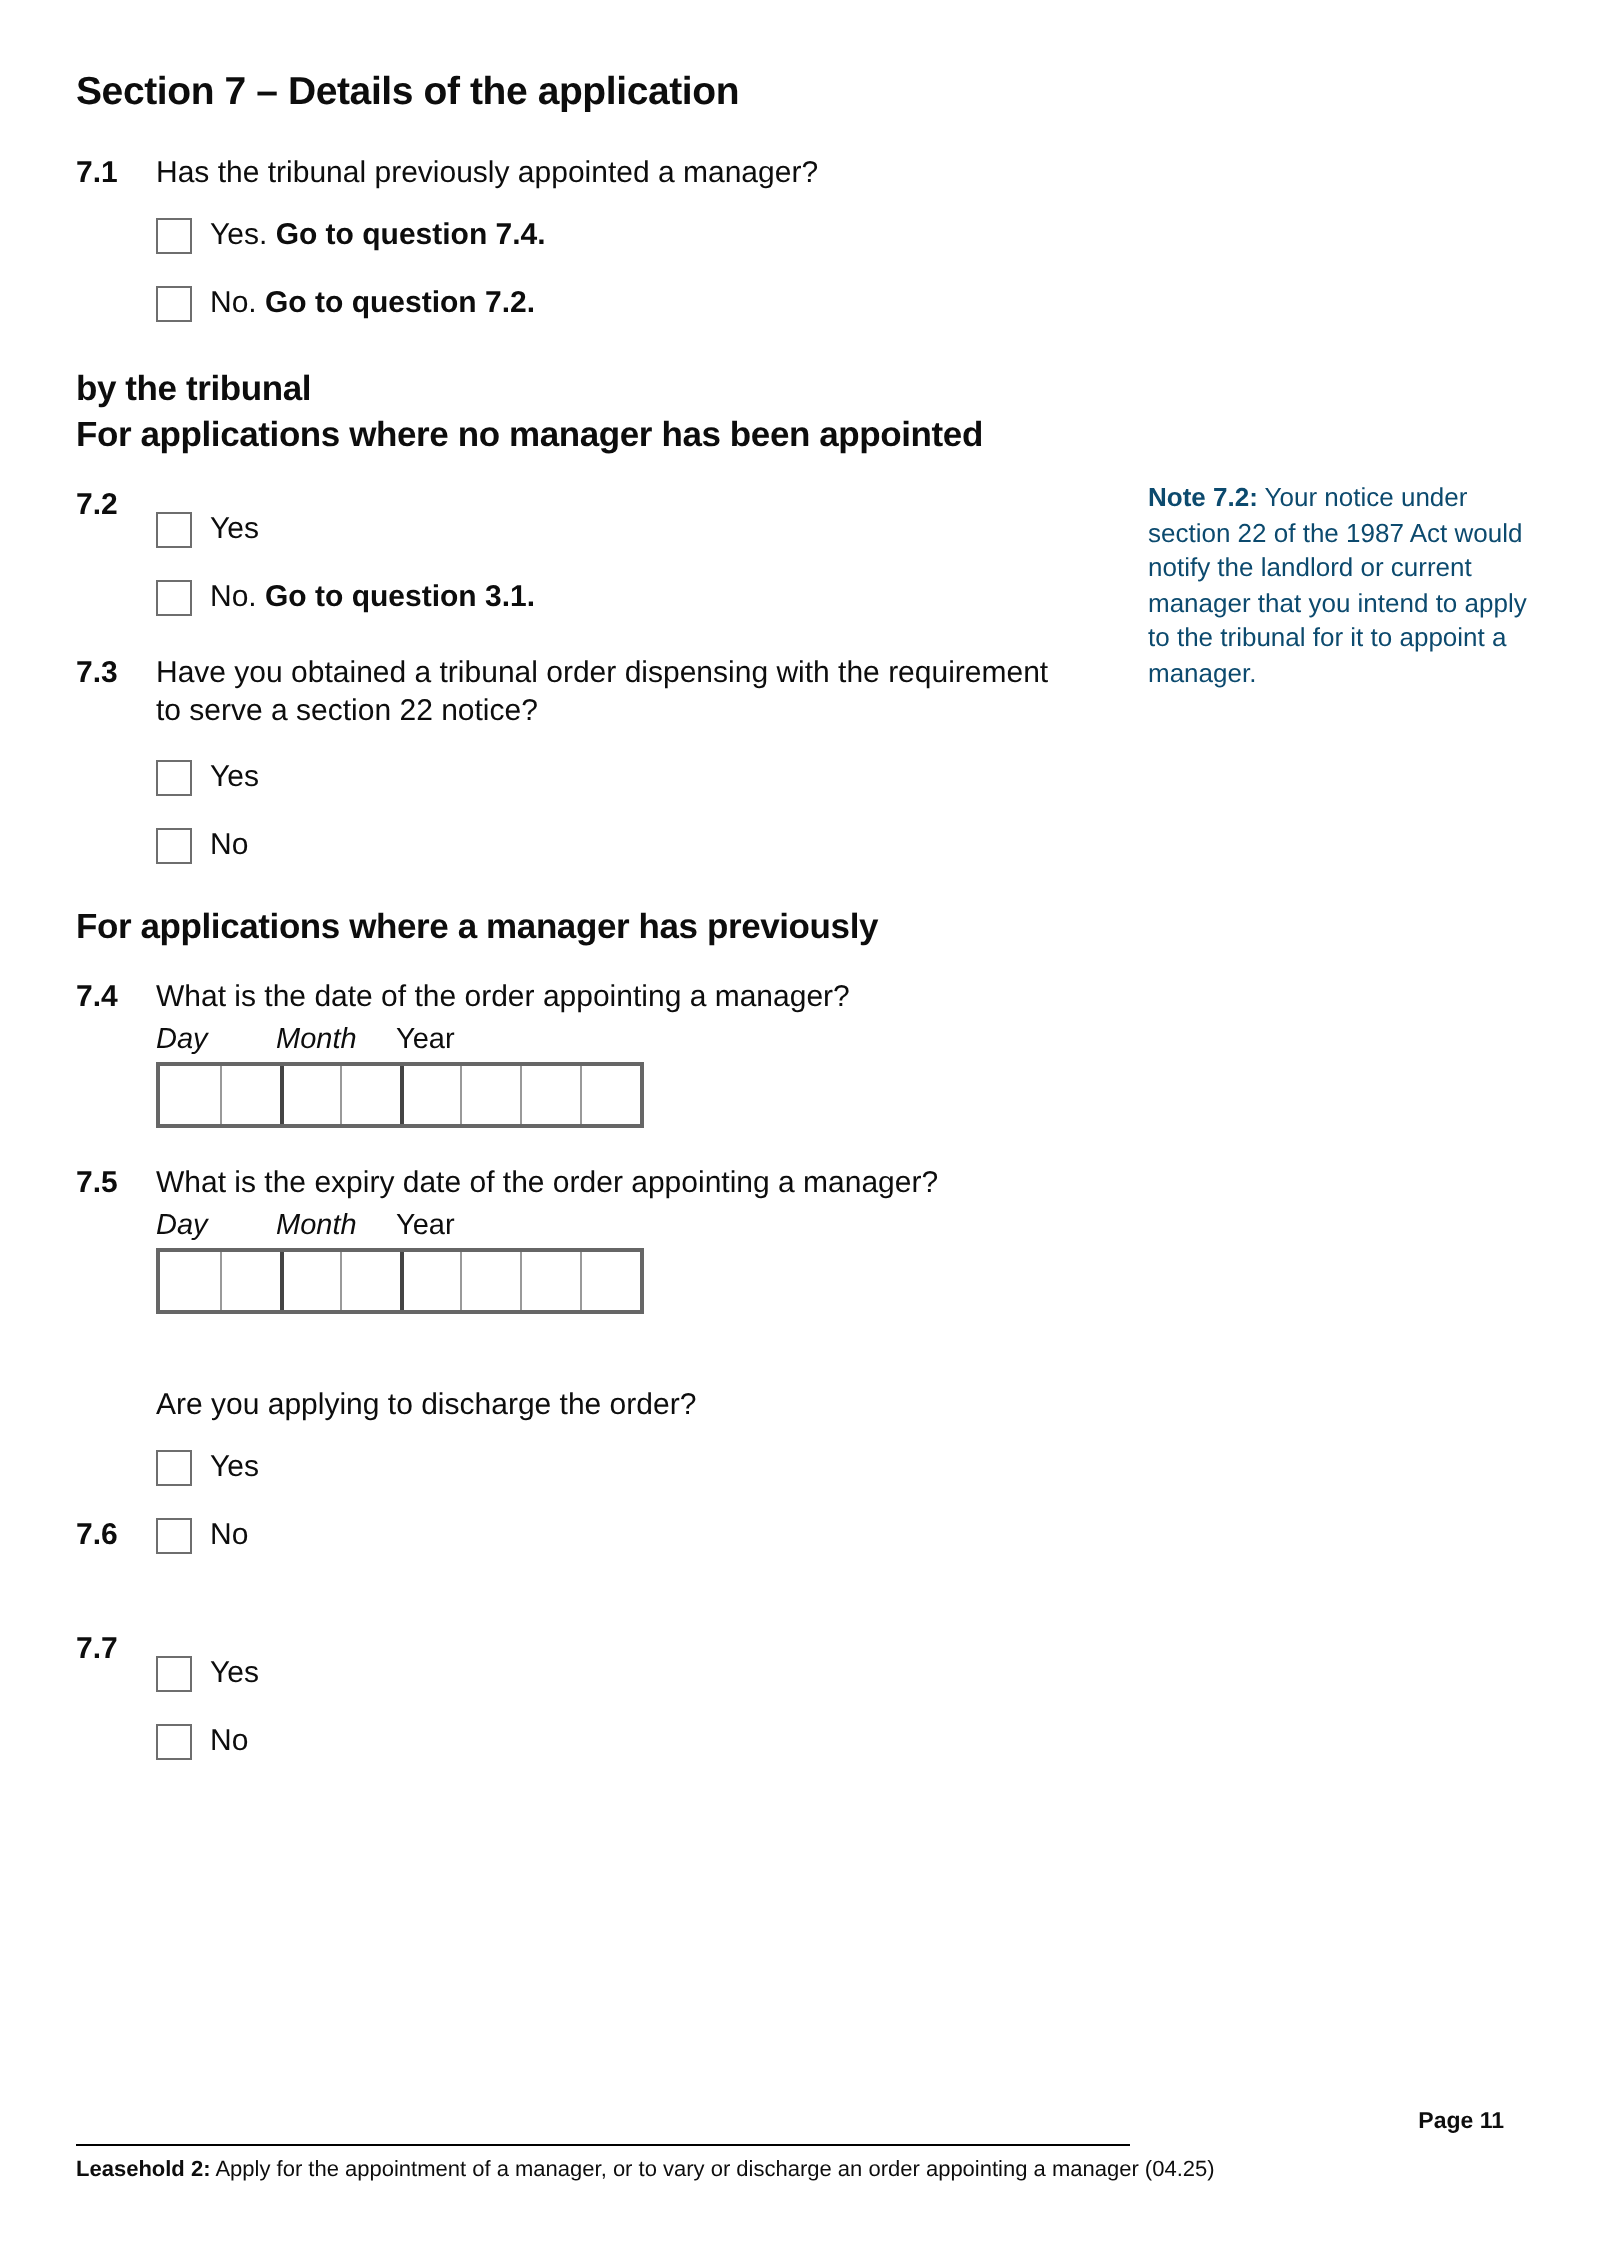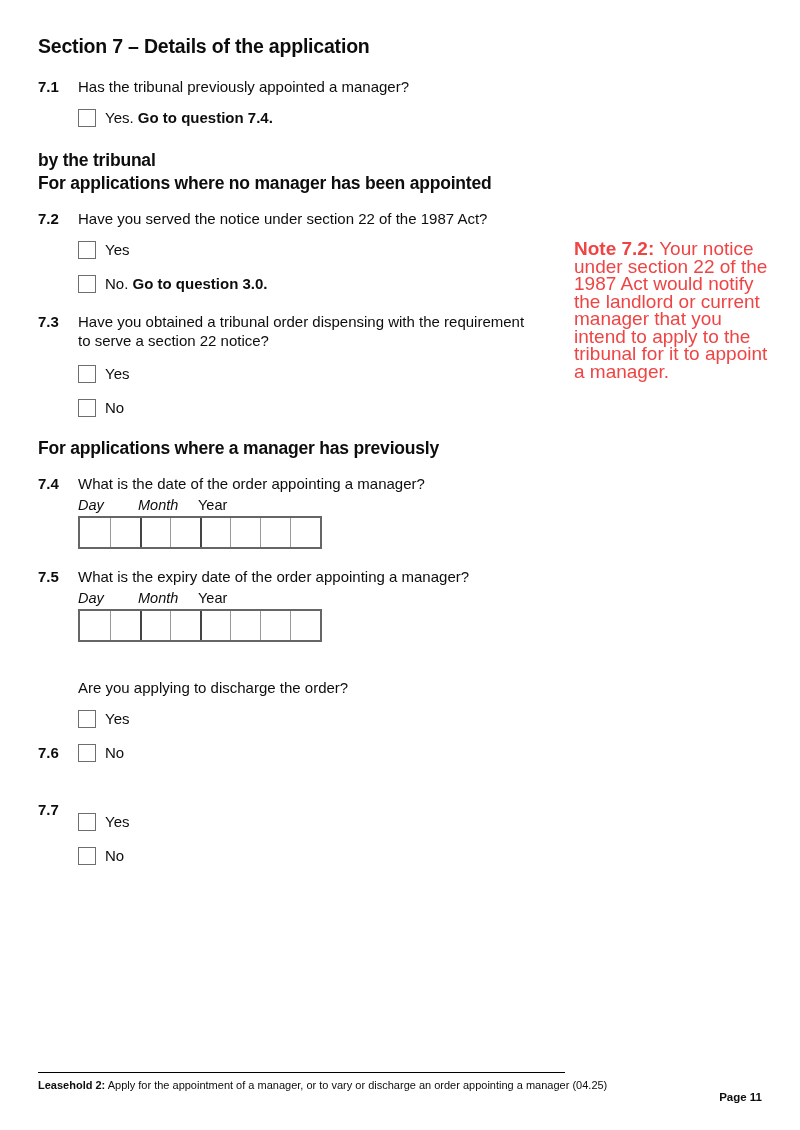--- a/index.html
+++ b/index.html
@@ -50,28 +50,28 @@
     background: #fff;
   }
   .dcell { width: 30px; border-left: 1px solid #999; }
   .dcell:first-child { border-left: none; }
   .dcell.group { border-left: 2px solid #444; }
 
   .note {
     position: absolute;
     left: 574px; top: 240px;
     width: 200px;
-    font-size: 19px; line-height: 17.5px;
-    color: #ef4444;
+    font-size: 13px; line-height: 17.5px;
+    color: #0c4a6e;
   }
   .note b { font-weight: bold; }
 
   .page-number {
-    position: absolute; top: 1055px; right: 38px;
-    font-size: 11.5px; font-weight: bold; margin-top: 36px;
+    position: absolute; top: 1055px; right: 48px;
+    font-size: 11.5px; font-weight: bold;
   }
   .footer-rule {
     position: absolute; top: 1072px; left: 38px;
     width: 527px; height: 0;
     border-top: 1.2px solid #000;
   }
   .footer-note {
     position: absolute; top: 1078px; left: 38px;
     width: 724px;
     font-size: 11px; line-height: 14px;
@@ -100,39 +100,42 @@
   <h1 class="section-title">Section 7 – Details of the application</h1>
 
   <div class="q mt-q71">
     <span class="qnum">7.1</span>
     <div class="qbody">
       <div class="qtext">Has the tribunal previously appointed a manager?</div>
       <div class="opt mt-opt1">
         <span class="checkbox"></span>
         <span class="opt-label"><span>Yes. </span><b>Go to question 7.4.</b></span>
       </div>
+      <div class="opt mt-opt2">
+        <span class="checkbox"></span>
+        <span class="opt-label"><span>No. </span><b>Go to question 7.2.</b></span>
+      </div>
     </div>
   </div>
 
   <h2 class="sub-heading mt-h2">
     <div>by the tribunal</div>
     <div>For applications where no manager has been appointed</div>
   </h2>
 
   <div class="q mt-q72">
     <span class="qnum">7.2</span>
     <div class="qbody">
-      <div class="qtext">Have you served the notice under section 22 of the 1987 Act?</div>
-      <div class="opt mt-opt1">
-        <span class="checkbox"></span>
-        <span class="opt-label"><span>Yes</span><b></b></span>
-      </div>
-      <div class="opt mt-opt2">
-        <span class="checkbox"></span>
-        <span class="opt-label"><span>No. </span><b>Go to question 3.0.</b></span>
+      <div class="opt mt-opt1">
+        <span class="checkbox"></span>
+        <span class="opt-label"><span>Yes</span><b></b></span>
+      </div>
+      <div class="opt mt-opt2">
+        <span class="checkbox"></span>
+        <span class="opt-label"><span>No. </span><b>Go to question 3.1.</b></span>
       </div>
     </div>
   </div>
 
   <div class="q mt-q73">
     <span class="qnum">7.3</span>
     <div class="qbody">
       <div class="qtext">
         <div>Have you obtained a tribunal order dispensing with the requirement</div>
         <div>to serve a section 22 notice?</div>

